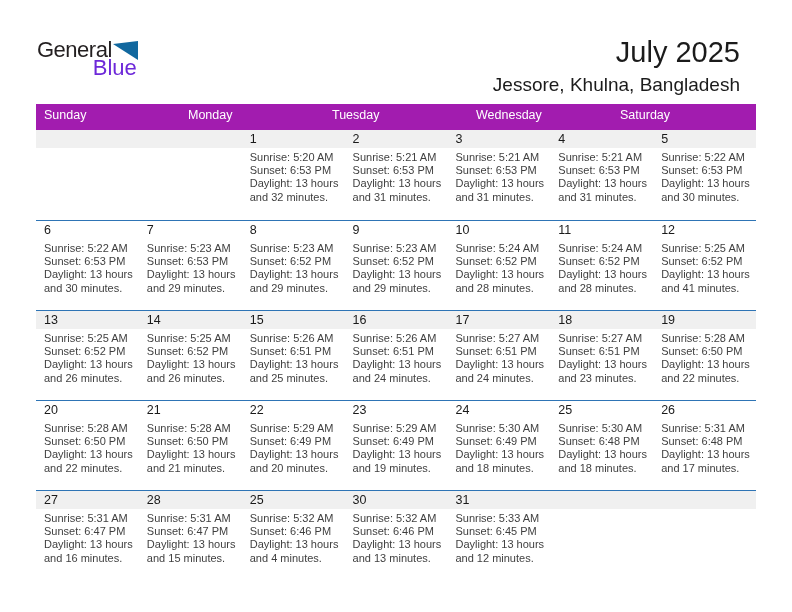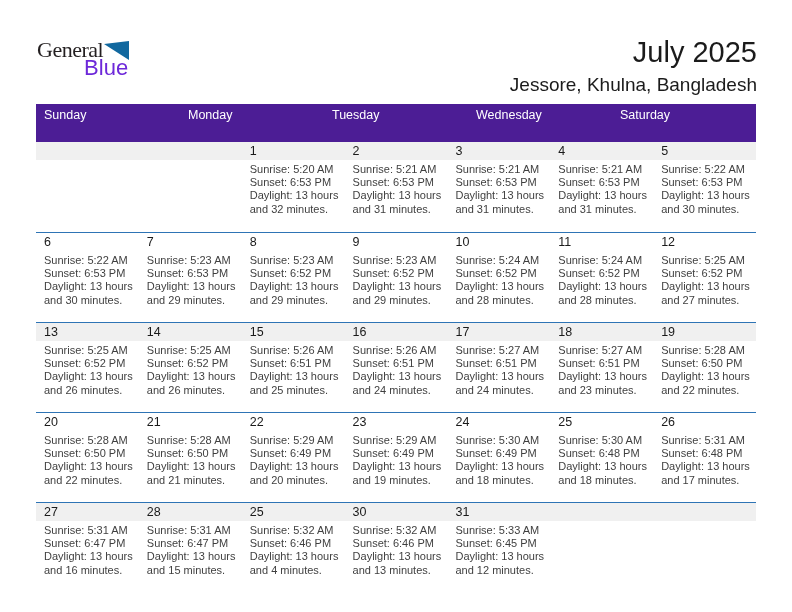--- a/index.html
+++ b/index.html
@@ -5,31 +5,31 @@
   html, body { margin: 0; padding: 0; }
   body {
     width: 792px; height: 612px;
     background: #ffffff;
     font-family: "Liberation Sans", sans-serif;
     position: relative;
     overflow: hidden;
   }
   
   .logo { position: absolute; left: 37px; top: 38px; }
-  .logo-line1 { display: flex; align-items: flex-start; font-family: Liberation Serif, serif; }
+  .logo-line1 { display: flex; align-items: flex-start; }
   .logo-general { font-size: 22px; color: #231F20; letter-spacing: -0.5px; line-height: 24px; }
   .logo-triangle { margin-left: 1px; margin-top: 3px; }
   .logo-blue { font-size: 22px; color: #6d28d9; line-height: 20px; text-align: right; margin-top: -4px; padding-right: 1px; }
-  .title-block { position: absolute; right: 35px; top: 36px; text-align: right; }
+  .title-block { position: absolute; right: 52px; top: 36px; text-align: right; }
   .page-title { font-size: 29px; color: #1b1b1b; line-height: 32px; }
   .page-subtitle { font-size: 19px; color: #1b1b1b; line-height: 20px; margin-top: 7px; }
 
   
   .calendar { position: absolute; left: 36px; top: 104px; width: 720px; }
-  .cal-header { display: flex; height: 38px; background: #4c1d95; }
+  .cal-header { display: flex; height: 26px; background: #a21caf; }
   .cal-header .hcell {
     flex: 1 1 0; color: #ffffff; font-size: 12.5px; line-height: 22px;
     padding-left: 8px; box-sizing: border-box; overflow: hidden; white-space: nowrap;
   }
   .week { position: relative; height: 90px; border-top: 1px solid #2E74B5; box-sizing: border-box; }
   .week.first { border-top: none; }
   .band { position: absolute; left: 0; right: 0; top: 0; height: 18px; background: transparent; }
   .week.shaded .band { background: #F0F0F0; }
   .cells { position: relative; display: flex; height: 100%; }
   .cell { flex: 1 1 0; padding: 0 8px 0 8px; box-sizing: border-box; overflow: hidden; }
@@ -171,21 +171,21 @@
               <div>Daylight: 13 hours</div>
               <div>and 28 minutes.</div>
             </div>
           </div>
           <div class="cell">
             <div class="date">12</div>
             <div class="info">
               <div>Sunrise: 5:25 AM</div>
               <div>Sunset: 6:52 PM</div>
               <div>Daylight: 13 hours</div>
-              <div>and 27 minutes.</div>
+              <div>and 41 minutes.</div>
             </div>
           </div>
         </div>
       </div>
       <div class="week shaded">
         <div class="band"></div>
         <div class="cells">
           <div class="cell">
             <div class="date">13</div>
             <div class="info">

